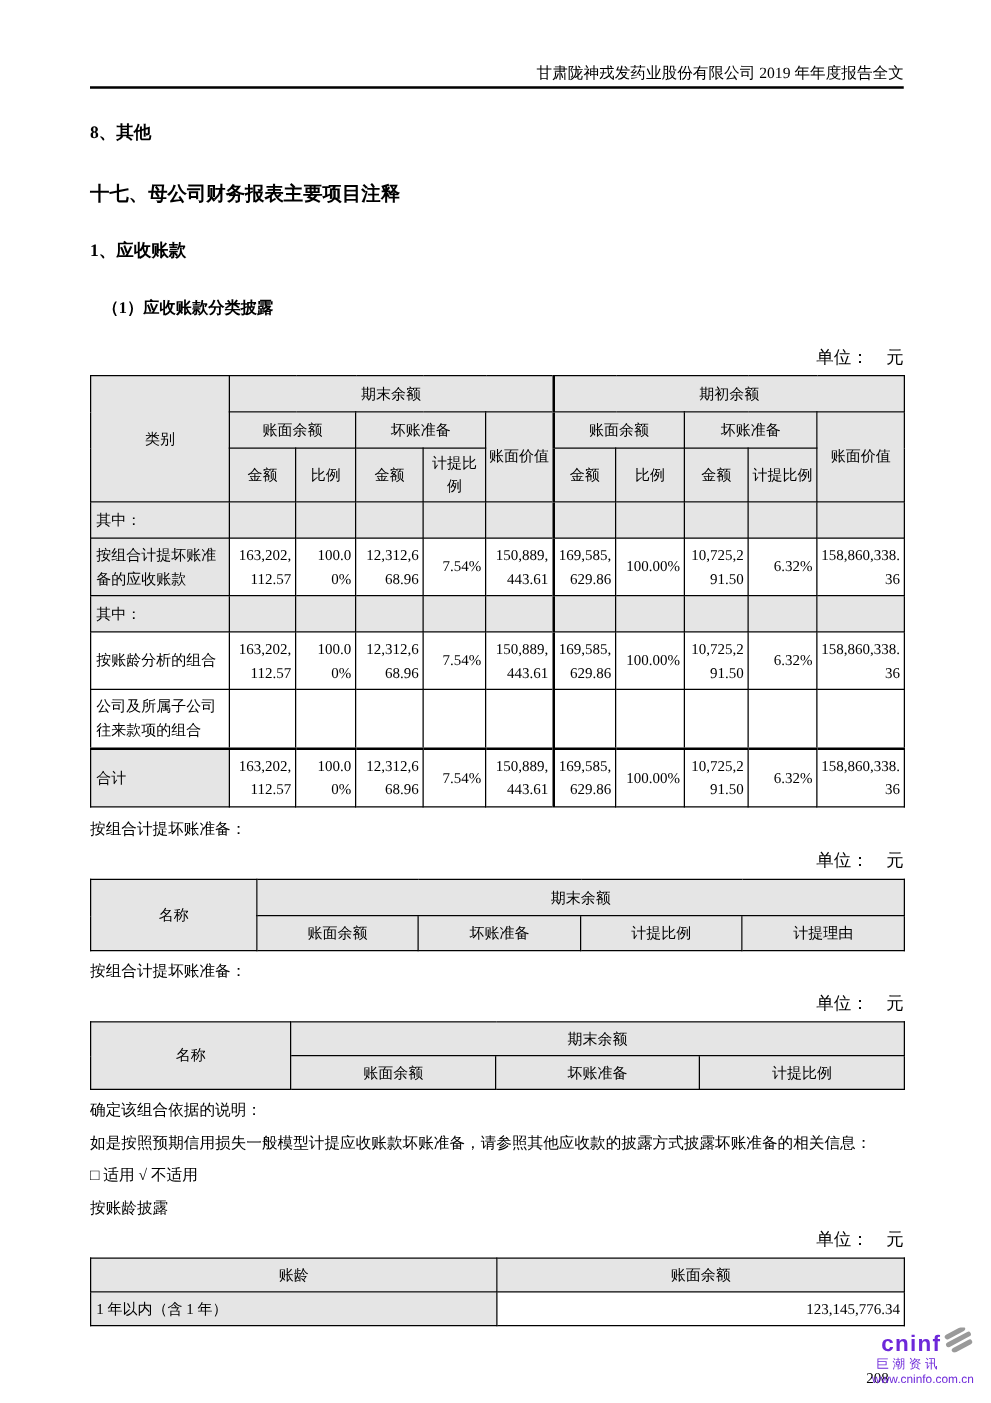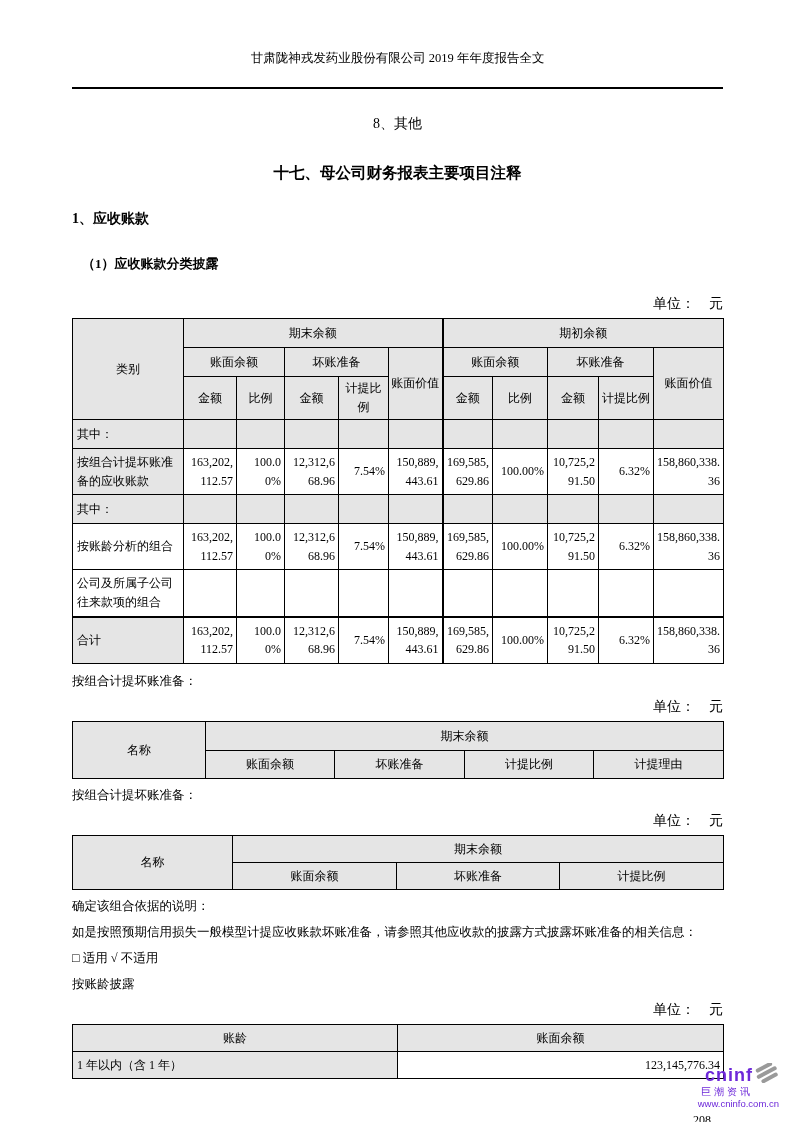--- a/index.html
+++ b/index.html
@@ -5,26 +5,26 @@
   * { box-sizing: border-box; }
   html,body { margin:0; padding:0; background:#ffffff; }
   body {
     width:793px; height:1122px;
     font-family:"Liberation Serif","DejaVu Serif",serif;
     color:#000;
   }
   .page { position:relative; width:793px; height:1122px; padding:50px 70px 0 72px; }
 
   .doc-header {
-    text-align:center; font-size:12.5px; line-height:17px;
-    padding-bottom:20px; border-bottom:2px solid #000;
+    text-align:right; font-size:12.5px; line-height:17px;
+    padding-bottom:2px; border-bottom:2px solid #000;
   }
 
-  .h-other   { font-size:14px;   font-weight:normal; margin-top:26px;text-align:center; }
-  .h-section { font-size:15.5px; font-weight:bold; margin-top:30px;text-align:center; }
+  .h-other   { font-size:14px;   font-weight:bold; margin-top:26px; }
+  .h-section { font-size:15.5px; font-weight:bold; margin-top:30px; }
   .h-item    { font-size:14px;   font-weight:bold; margin-top:26px; }
   .h-sub     { font-size:13px;   font-weight:bold; margin-top:27px; padding-left:10px; }
 
   .unit-line { text-align:right; font-size:14px; margin-top:22px; margin-bottom:5px; }
   .unit-mid  { margin-top:8px; }
   .tline     { font-size:12.5px; margin-top:9px; line-height:17px; }
 
   table { border-collapse:collapse; width:651px; font-size:12px; table-layout:fixed; border:1.5px solid #000; }
   td { border:1px solid #000; vertical-align:middle; line-height:1.55; overflow:hidden; }
   .g   { background:#e5e5e5; }

